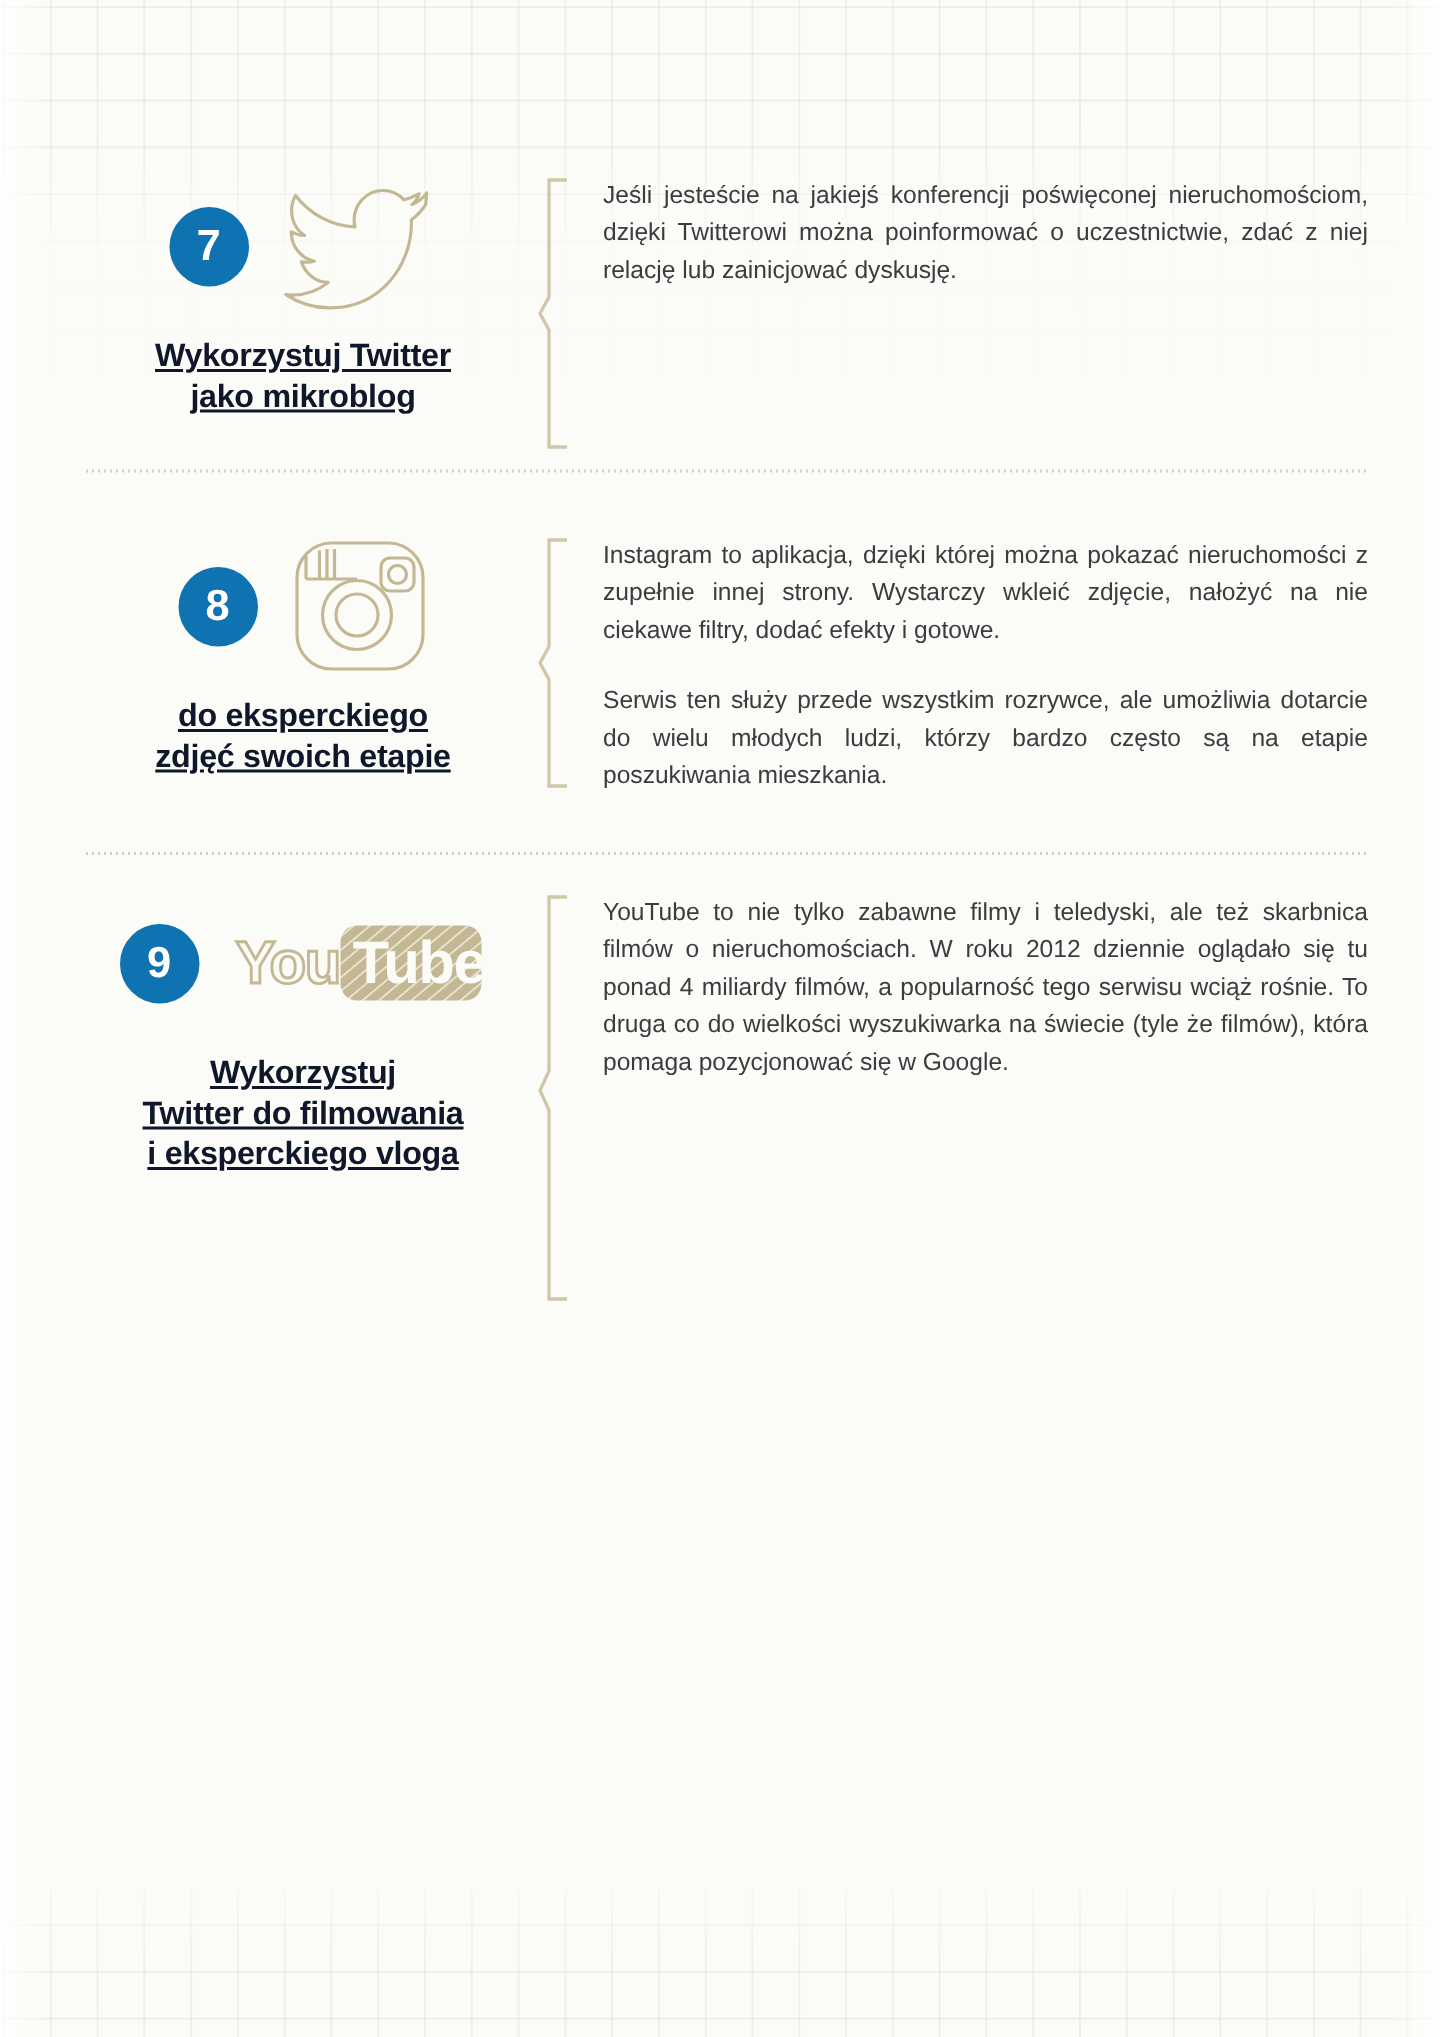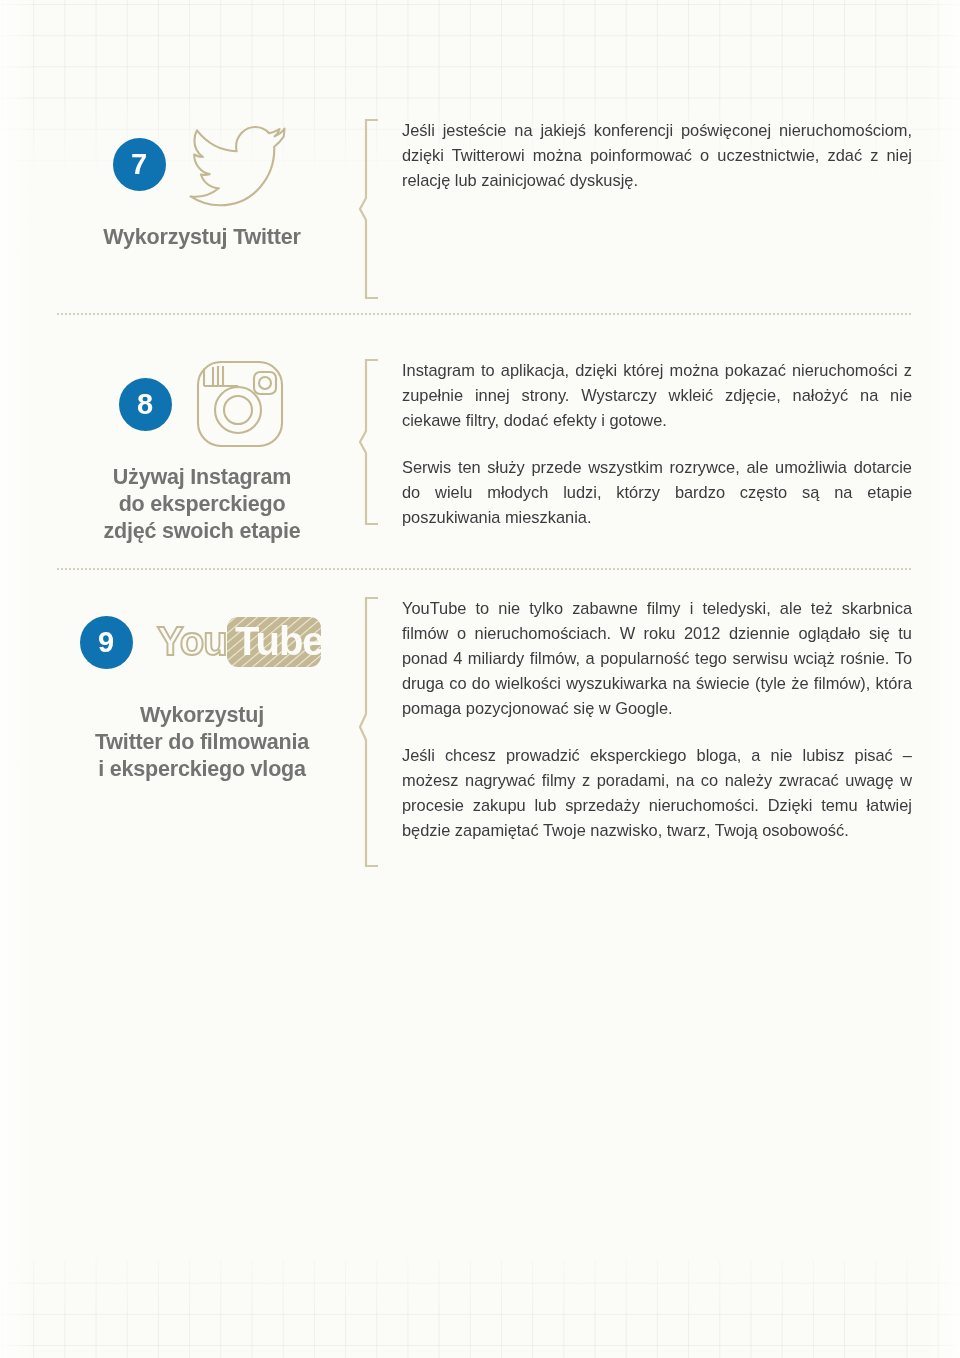--- a/index.html
+++ b/index.html
@@ -101,22 +101,23 @@
     flex: 0 0 auto;
     display: flex;
     align-items: center;
     justify-content: center;
   }
   .heading {
     margin-top: 14px;
     font-size: 21.5px;
     font-weight: bold;
     line-height: 1.26;
-    color: #737373;
+    color: #0f172a;
     letter-spacing: -0.2px;
+    text-decoration: underline;
   }
 
   
   .bracket {
     flex: 0 0 50px;
     width: 50px;
     display: flex;
     justify-content: center;
     align-items: stretch;
   }
@@ -185,20 +186,21 @@
                      -1.25 0-2.45-.12-3.6-.35 2.45 7.85 9.5 13.6 17.9 13.75
                      -6.55 5.3-14.8 8.45-23.75 8.45-1.55 0-3.05-.1-4.55-.27
                      8.5 5.6 18.5 8.85 29.3 8.85 35.2 0 54.4-30 54.4-56
                      0-.85-.02-1.7-.06-2.55 3.75-2.8 7-6.3 9.55-10.25z" fill="none" stroke="#c3b893" stroke-width="2.1" stroke-linejoin="round" transform="translate(0,-6) scale(1.0)"></path>
           </svg>
         </div>
       </div>
 
       <div class="heading">
         <div>Wykorzystuj Twitter</div>
+        <div>jako mikroblog</div>
       </div>
     </div>
 
     <div class="bracket">
       <svg width="30" height="182" viewBox="0 0 30 182" preserveAspectRatio="none" aria-hidden="true">
         <path d="M20 2 H8 V80 L2 91 L8 102 V180 H20" fill="none" stroke="#cfc7a8" stroke-width="2.2" stroke-linejoin="miter" stroke-linecap="butt"></path>
       </svg>
     </div>
 
     <div class="right-col">
@@ -233,21 +235,20 @@
 
               <rect x="60" y="14" width="22" height="22" rx="6" ry="6"></rect>
 
               <circle cx="71" cy="25" r="6"></circle>
             </g>
           </svg>
         </div>
       </div>
 
       <div class="heading">
-        <div>Używaj Instagram</div>
         <div>do eksperckiego</div>
         <div>zdjęć swoich etapie</div>
       </div>
     </div>
 
     <div class="bracket">
       <svg width="30" height="168" viewBox="0 0 30 168" preserveAspectRatio="none" aria-hidden="true">
         <path d="M20 2 H8 V73 L2 84 L8 95 V166 H20" fill="none" stroke="#cfc7a8" stroke-width="2.2" stroke-linejoin="miter" stroke-linecap="butt"></path>
       </svg>
     </div>
@@ -291,17 +292,16 @@
     </div>
 
     <div class="bracket">
       <svg width="30" height="272" viewBox="0 0 30 272" preserveAspectRatio="none" aria-hidden="true">
         <path d="M20 2 H8 V118 L2 131 L8 144 V270 H20" fill="none" stroke="#cfc7a8" stroke-width="2.2" stroke-linejoin="miter" stroke-linecap="butt"></path>
       </svg>
     </div>
 
     <div class="right-col">
       <p class="para">YouTube to nie tylko zabawne filmy i teledyski, ale też skarbnica filmów o nieruchomościach. W roku 2012 dziennie oglądało się tu ponad 4 miliardy filmów, a popularność tego serwisu wciąż rośnie. To druga co do wielkości wyszukiwarka na świecie (tyle że filmów), która pomaga pozycjonować się w Google.</p>
-      <p class="para">Jeśli chcesz prowadzić eksperckiego bloga, a nie lubisz pisać – możesz nagrywać filmy z poradami, na co należy zwracać uwagę w procesie zakupu lub sprzedaży nieruchomości. Dzięki temu łatwiej będzie zapamiętać Twoje nazwisko, twarz, Twoją osobowość.</p>
     </div>
   </div>
 
 </div>
 
 </body></html>

